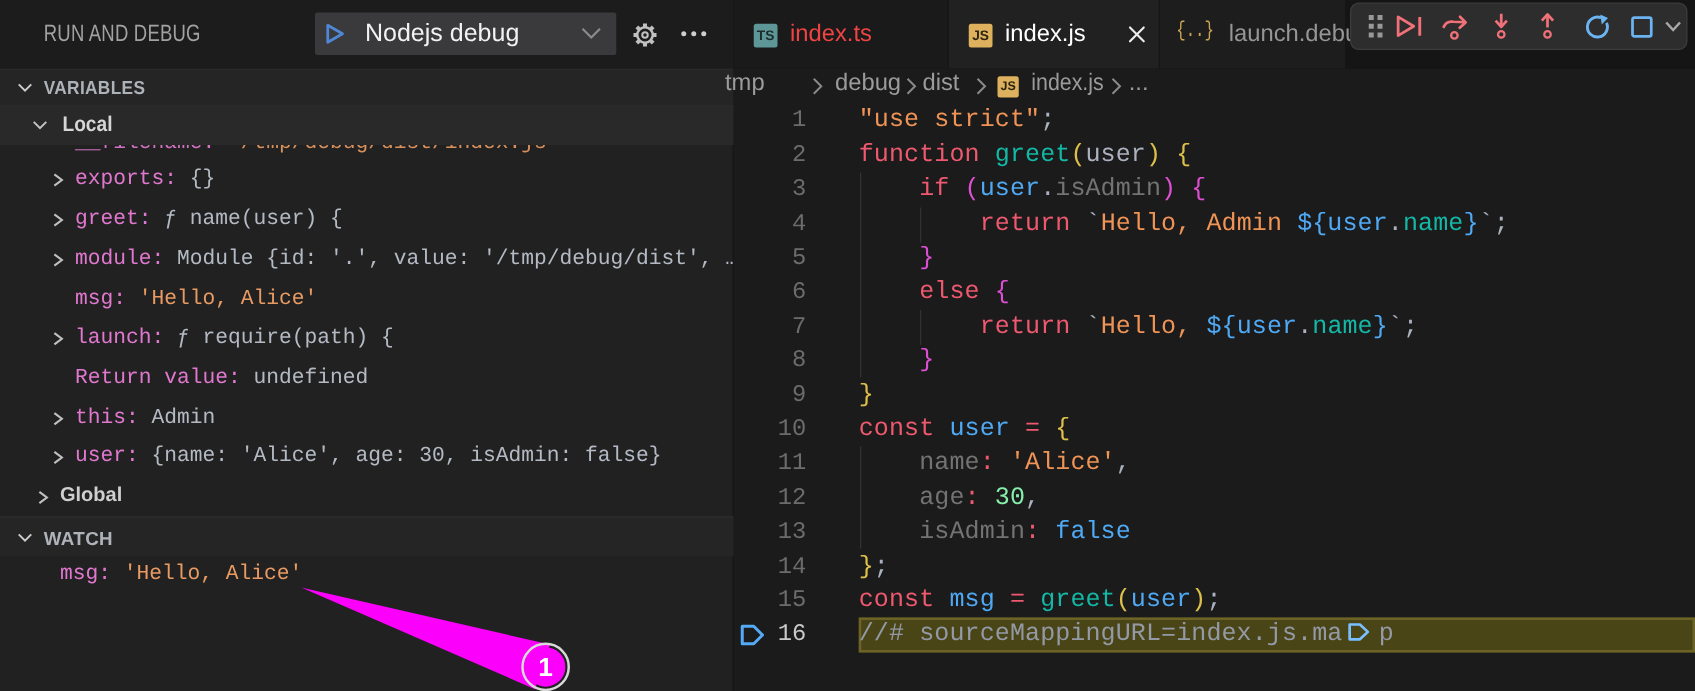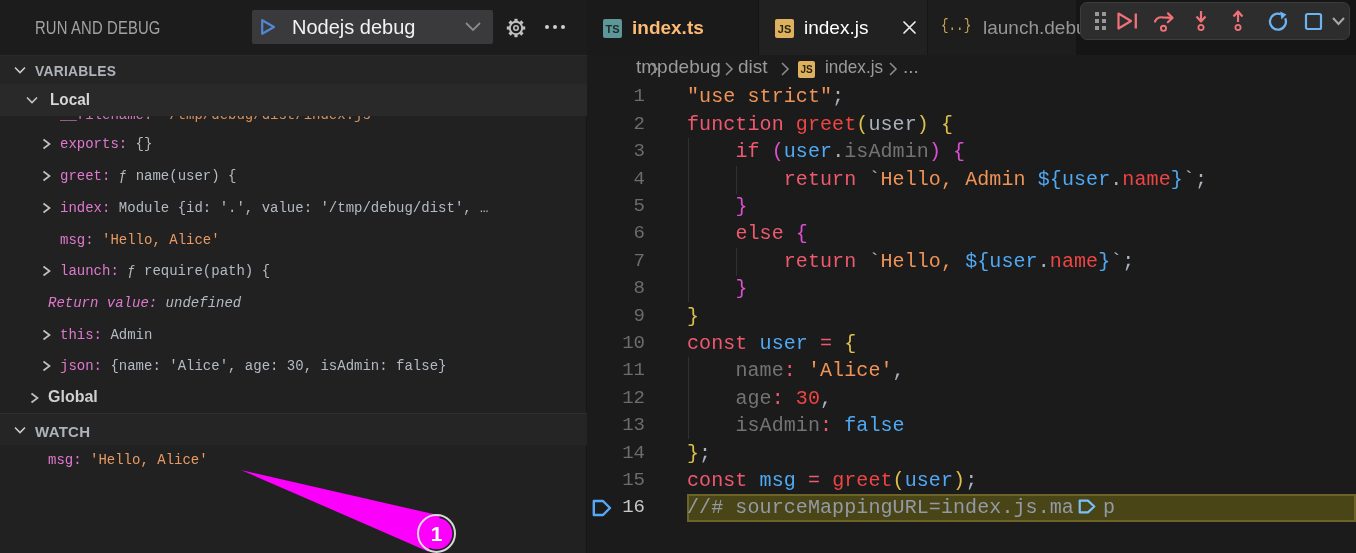--- a/index.html
+++ b/index.html
@@ -8,46 +8,46 @@
   .abs { position:absolute; }
   .mono { font-family:"Liberation Mono", monospace; }
   
   #sidebar { left:0; top:0; width:587px; height:553px; background:#212121; border-right:1px solid #161616; }
   #sidebar-top { left:0; top:0; width:587px; height:55px; background:#1c1c1c; }
   #randd { left:35px; top:17px; font-size:19px; color:#a2a2a2; letter-spacing:0.2px; transform:scaleX(0.78); transform-origin:left center; }
   #cfgdrop { left:252px; top:10px; width:241px; height:34px; background:#3a3a3d; border-radius:2px; }
   #cfgtext { left:292px; top:16px; font-size:20px; color:#f2f2f2; }
   .hdr { background:#252525; width:587px; left:0; }
   .hdrlabel { font-weight:bold; font-size:15px; color:#aeb3ba; letter-spacing:0.3px; }
-  .treerow { left:0; width:587px; height:32px; line-height:32px; font-size:14px; white-space:pre; font-family:"Liberation Mono", monospace; }
+  .treerow { left:0; width:587px; height:32px; line-height:32px; font-size:17px; white-space:pre; font-family:"Liberation Mono", monospace; }
   .vname { color:#e178cf; }
   .vval { color:#b4bac4; }
   .vstr { color:#e89a62; }
   .chev { position:absolute; }
   
   #editor { left:587px; top:0; width:769px; height:553px; background:#1b1b1b; }
   #tabbar { left:587px; top:0; width:769px; height:55px; background:#151515; }
   .tab { position:absolute; top:0; height:55px; }
   .tablabel { position:absolute; top:17px; font-size:19px; }
   #crumbs { left:587px; top:55px; width:769px; height:29px; background:#1b1b1b; color:#9b9b9b; font-size:19px; }
   .crumb { position:absolute; top:56px; font-size:19px; color:#9b9b9b; }
   .csep { position:absolute; top:58px; font-size:15px; color:#7a7a7a; }
   
   .cl { position:absolute; left:587px; width:769px; height:27.4px; line-height:27.4px; font-family:"Liberation Mono", monospace; font-size:20px; letter-spacing:0.09px; white-space:pre; }
   .lnum { position:absolute; width:58px; text-align:right; color:#6c6c6c; font-family:"Liberation Mono", monospace; font-size:19px; line-height:27.4px; }
   .code { position:absolute; left:100px; }
   .pun { color:#abb2bf; }
   .kw  { color:#ef596f; }
   .str { color:#ef9356; }
-  .fn  { color:#ef4444; }
+  .fn  { color:#14b8a6; }
   .vr  { color:#4fa9f4; }
   .pr  { color:#737373; }
   .b1  { color:#ddc04a; }
   .b2  { color:#dd4fd2; }
-  .num { color:#ef4444; }
+  .num { color:#86efac; }
   .cmt { color:#939aa6; }
   .guide { position:absolute; width:1px; background:#313131; }
 </style>
 </head>
 <body>
 
 <div id="sidebar" class="abs"></div>
 <div id="sidebar-top" class="abs"></div>
 <div id="randd" class="abs">RUN AND DEBUG</div>
 <div id="cfgdrop" class="abs"></div>
@@ -99,35 +99,35 @@
       <path d="M3.5 2.5 L9.5 7 L3.5 11.5" fill="none" stroke="#c0c0c0" stroke-width="1.7"></path>
     </svg>
     <div class="treerow abs" style="left:60px;top:128.4px;"><span class="vname">exports:</span><span class="vval"> {}</span></div>
     <svg class="chev" style="left:40px;top:169.1px" width="13" height="14" viewBox="0 0 13 14">
       <path d="M3.5 2.5 L9.5 7 L3.5 11.5" fill="none" stroke="#c0c0c0" stroke-width="1.7"></path>
     </svg>
     <div class="treerow abs" style="left:60px;top:160.1px;"><span class="vname">greet:</span><span class="vval"> ƒ name(user) {</span></div>
     <svg class="chev" style="left:40px;top:200.8px" width="13" height="14" viewBox="0 0 13 14">
       <path d="M3.5 2.5 L9.5 7 L3.5 11.5" fill="none" stroke="#c0c0c0" stroke-width="1.7"></path>
     </svg>
-    <div class="treerow abs" style="left:60px;top:191.8px;"><span class="vname">index:</span><span class="vval"> Module {id: '.', value: '/tmp/debug/dist', …</span></div>
+    <div class="treerow abs" style="left:60px;top:191.8px;"><span class="vname">module:</span><span class="vval"> Module {id: '.', value: '/tmp/debug/dist', …</span></div>
     <div class="treerow abs" style="left:60px;top:223.5px;"><span class="vname">msg:</span><span class="vval"> </span><span class="vstr">'Hello, Alice'</span></div>
     <svg class="chev" style="left:40px;top:264.2px" width="13" height="14" viewBox="0 0 13 14">
       <path d="M3.5 2.5 L9.5 7 L3.5 11.5" fill="none" stroke="#c0c0c0" stroke-width="1.7"></path>
     </svg>
     <div class="treerow abs" style="left:60px;top:255.2px;"><span class="vname">launch:</span><span class="vval"> ƒ require(path) {</span></div>
-    <div class="treerow abs" style="left:48px;top:286.9px;font-style:italic;"><span class="vname">Return value:</span><span class="vval"> undefined</span></div>
+    <div class="treerow abs" style="left:60px;top:286.9px;"><span class="vname">Return value:</span><span class="vval"> undefined</span></div>
     <svg class="chev" style="left:40px;top:327.6px" width="13" height="14" viewBox="0 0 13 14">
       <path d="M3.5 2.5 L9.5 7 L3.5 11.5" fill="none" stroke="#c0c0c0" stroke-width="1.7"></path>
     </svg>
     <div class="treerow abs" style="left:60px;top:318.6px;"><span class="vname">this:</span><span class="vval"> Admin</span></div>
     <svg class="chev" style="left:40px;top:359.3px" width="13" height="14" viewBox="0 0 13 14">
       <path d="M3.5 2.5 L9.5 7 L3.5 11.5" fill="none" stroke="#c0c0c0" stroke-width="1.7"></path>
     </svg>
-    <div class="treerow abs" style="left:60px;top:350.3px;"><span class="vname">json:</span><span class="vval"> {name: 'Alice', age: 30, isAdmin: false}</span></div>
+    <div class="treerow abs" style="left:60px;top:350.3px;"><span class="vname">user:</span><span class="vval"> {name: 'Alice', age: 30, isAdmin: false}</span></div>
     <svg class="chev" style="left:28px;top:391px" width="13" height="14" viewBox="0 0 13 14">
       <path d="M3.5 2.5 L9.5 7 L3.5 11.5" fill="none" stroke="#c0c0c0" stroke-width="1.7"></path>
     </svg>
     <div class="abs" style="left:48px;top:388px;font-weight:bold;font-size:16px;color:#cfcfcf;height:32px;">Global</div>
   </div>
 
 <div class="abs hdr" style="top:413px;height:32px;border-top:1px solid #2e2e2e;"></div>
 <svg class="abs" style="left:13px;top:423px" width="14" height="14" viewBox="0 0 14 14">
   <path d="M2 4.5 L7 9.5 L12 4.5" fill="none" stroke="#cccccc" stroke-width="1.6"></path>
 </svg>
@@ -135,33 +135,33 @@
 <div class="treerow abs" style="left:48px;top:444px;"><span class="vname">msg:</span><span class="vval"> </span><span class="vstr">'Hello, Alice'</span></div>
 
 <div id="editor" class="abs"></div>
 <div id="tabbar" class="abs"></div>
 
 <div class="tab" style="left:587px;width:171px;background:#1a1a1a;"></div>
 <div class="tab" style="left:759px;width:168px;background:#212121;"></div>
 <div class="tab" style="left:928px;width:148px;background:#1d1d1d;"></div>
 
 <div class="abs" style="left:603px;top:19px;width:19px;height:19px;background:#5e9797;border-radius:2px;color:#1c2b2b;font-weight:bold;font-size:11px;text-align:center;line-height:20px;">TS</div>
-<div class="tablabel" style="left:632px;color:#fdba74;font-weight:bold;">index.ts</div>
+<div class="tablabel" style="left:632px;color:#ef4444;">index.ts</div>
 
 <div class="abs" style="left:775px;top:19px;width:19px;height:19px;background:#deb15e;border-radius:2px;color:#2b2410;font-weight:bold;font-size:11px;text-align:center;line-height:20px;">JS</div>
 <div class="tablabel" style="left:804px;color:#ffffff;">index.js</div>
 <svg class="abs" style="left:902px;top:20px" width="15" height="15" viewBox="0 0 15 15">
   <path d="M2 2 L13 13 M13 2 L2 13" stroke="#ececec" stroke-width="1.7" stroke-linecap="round"></path>
 </svg>
 
 <div class="abs mono" style="left:941px;top:16px;font-size:17px;color:#caa455;transform:scaleX(0.74);transform-origin:left center;">{..}</div>
 <div class="tablabel" style="left:983px;color:#969696;">launch.debug</div>
 
 <div id="crumbs" class="abs"></div>
-<div class="crumb" style="left:636px;text-align:center;">tmp</div>
+<div class="crumb" style="left:580px;text-align:center;">tmp</div>
 <svg class="abs csep" style="left:648px;top:61px" width="12" height="16" viewBox="0 0 12 16">
     <path d="M3 2 L9 8 L3 14" fill="none" stroke="#8a8a8a" stroke-width="1.6"></path>
   </svg>
 <div class="crumb" style="left:668px;">debug</div>
 <svg class="abs csep" style="left:723px;top:61px" width="12" height="16" viewBox="0 0 12 16">
     <path d="M3 2 L9 8 L3 14" fill="none" stroke="#8a8a8a" stroke-width="1.6"></path>
   </svg>
 <div class="crumb" style="left:738px;">dist</div>
 <svg class="abs csep" style="left:779px;top:61px" width="12" height="16" viewBox="0 0 12 16">
     <path d="M3 2 L9 8 L3 14" fill="none" stroke="#8a8a8a" stroke-width="1.6"></path>

